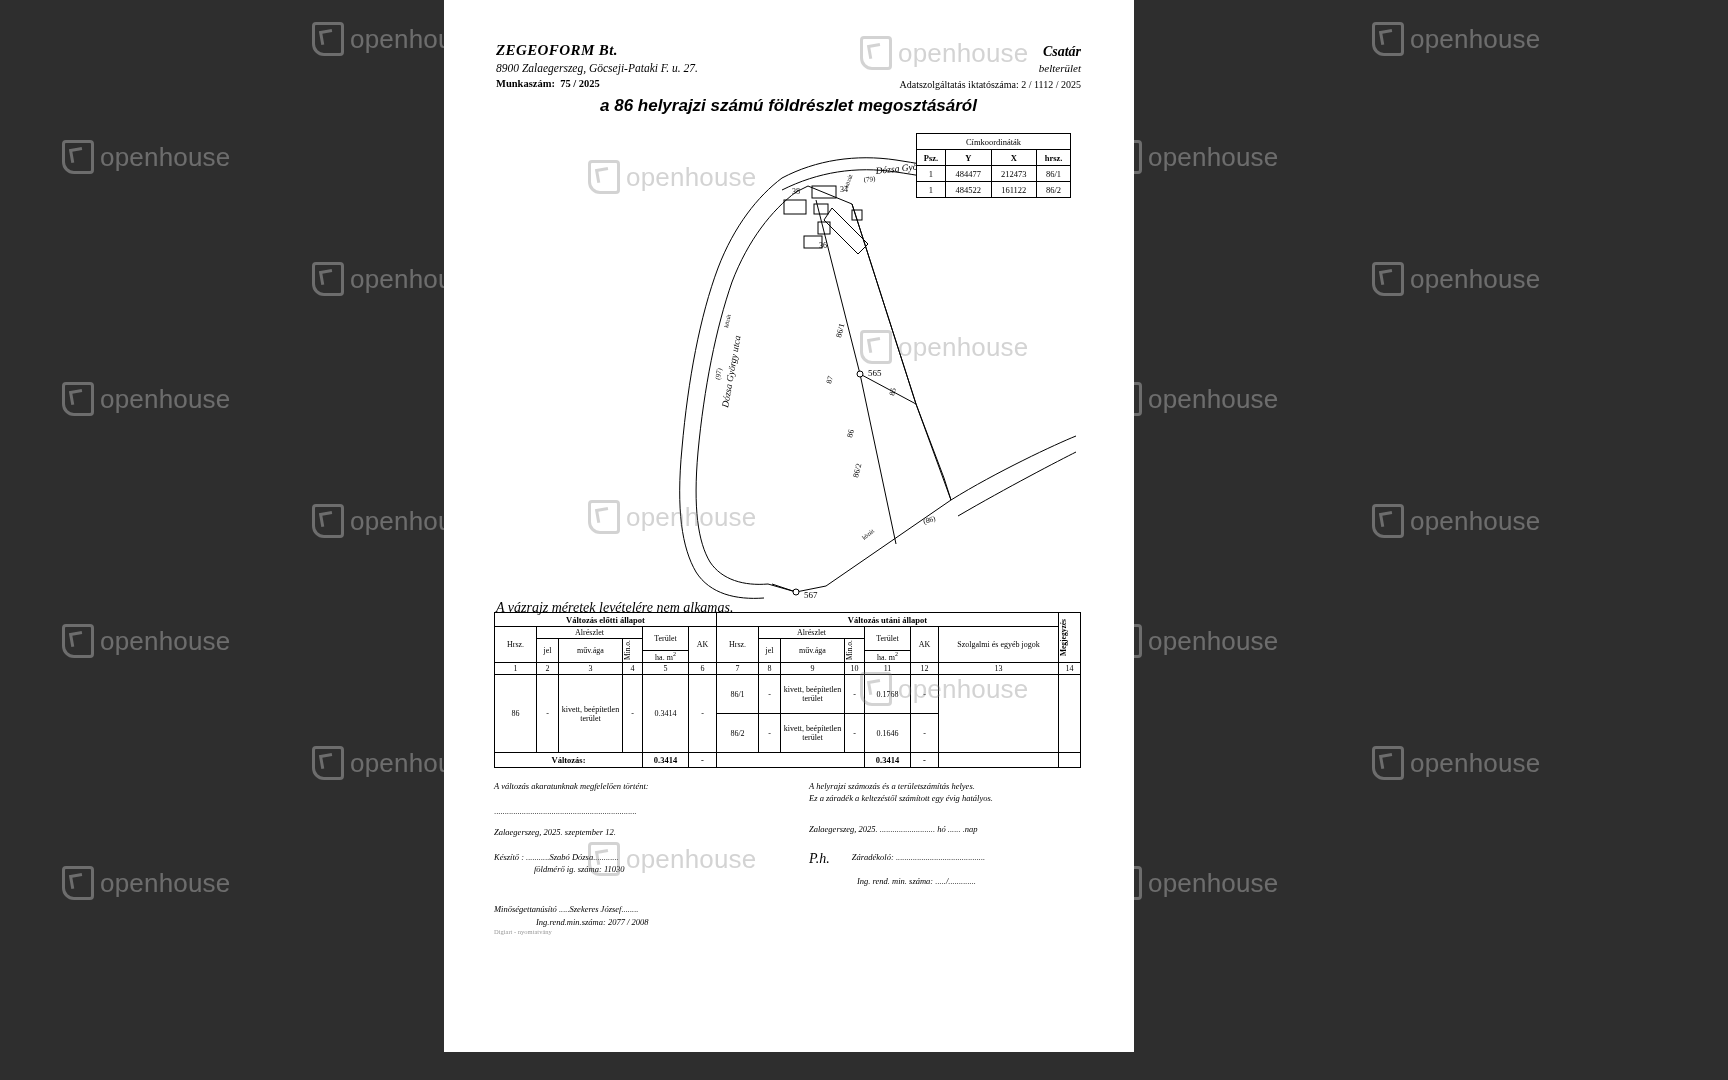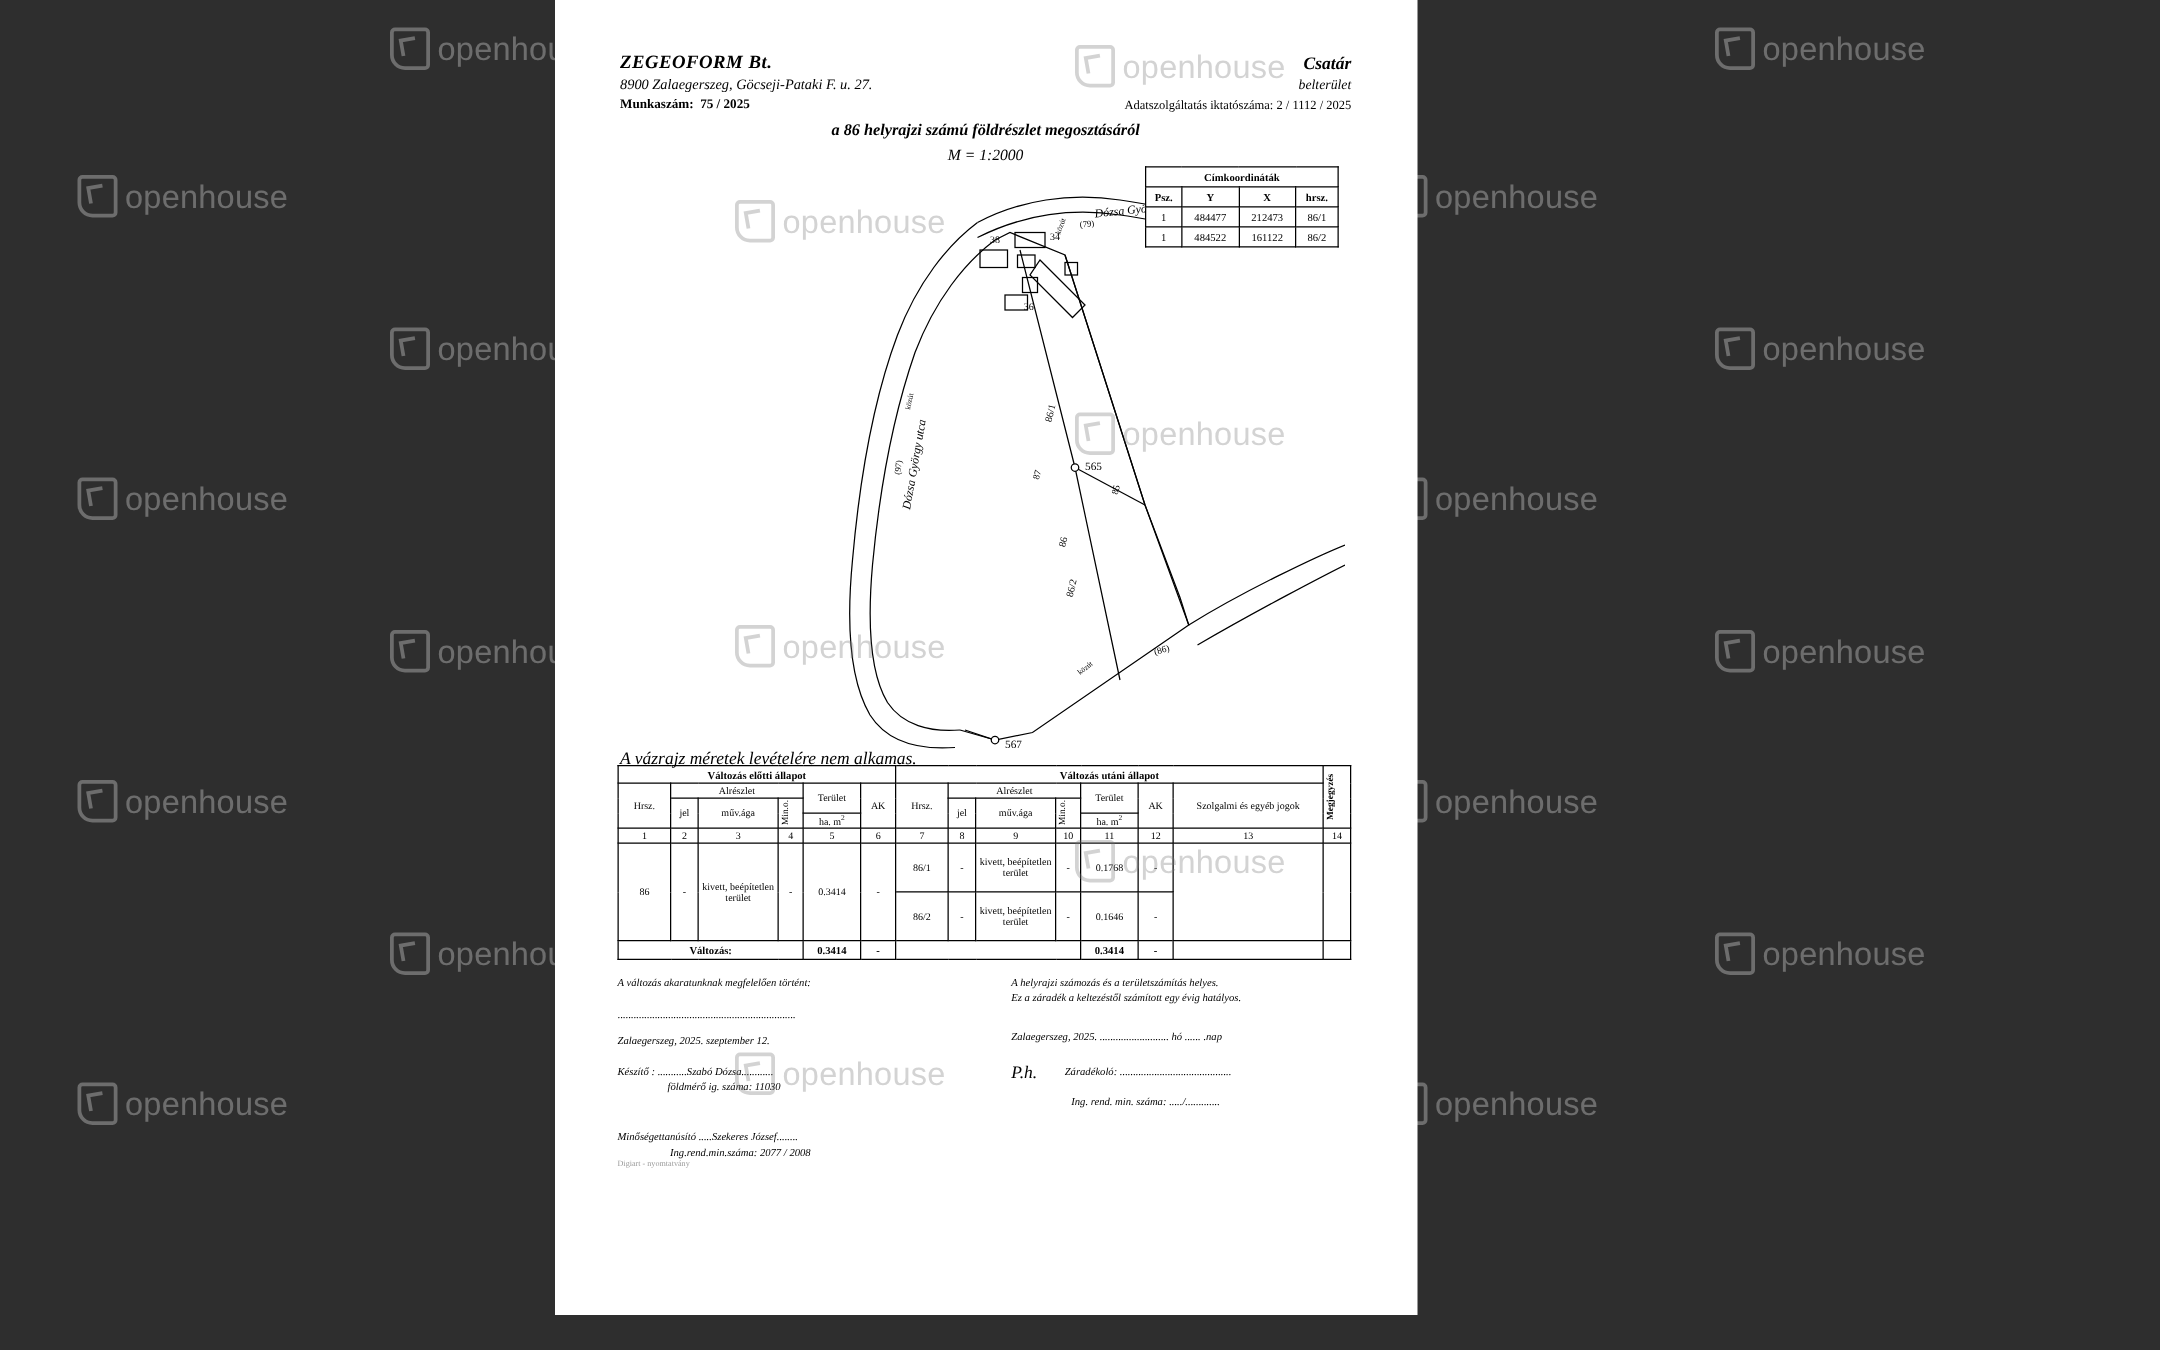--- a/index.html
+++ b/index.html
@@ -43,32 +43,32 @@
   .munka{font-family:"Liberation Serif", serif;font-size:10.5px;font-weight:bold;margin-top:4px;}
   .munka span{font-weight:bold;}
 
   .hdr-right{position:absolute;right:30px;top:36px;text-align:right;}
   .csatar{font-family:"Liberation Serif", serif;font-style:italic;font-weight:bold;font-size:14px;}
   .belter{font-family:"Liberation Serif", serif;font-style:italic;font-size:11px;margin-top:2px;}
   .adat{font-family:"Liberation Serif", serif;font-size:10px;margin-top:5px;}
 
   .title{position:absolute;left:0;right:0;top:84px;text-align:center;}
   .title h1{margin:0;font-family:"Liberation Serif", serif;font-style:italic;font-weight:bold;font-size:24px;letter-spacing:1px;}
-  .title h2{margin:4px 0 0;font-family:Liberation Serif, serif;font-style:italic;font-weight:bold;font-size:13px;}
+  .title h2{margin:4px 0 0;font-family:Liberation Sans, sans-serif;font-style:italic;font-weight:bold;font-size:17px;}
   .title .scale{margin-top:5px;font-family:"Liberation Serif", serif;font-style:italic;font-size:12.5px;}
 
   
   .map{position:absolute;left:30px;top:140px;width:580px;height:455px;}
   .map svg{display:block;}
 
   
   .coordtbl{position:absolute;left:450px;top:125px;width:155px;border-collapse:collapse;
             font-family:"Liberation Serif", serif;font-size:8.5px;background:#fff;}
   .coordtbl th,.coordtbl td{border:1px solid #000;text-align:center;padding:1px 2px;height:13px;}
-  .coordtbl .cap{font-weight:bold;font-size:8.5px;}
+  .coordtbl .cap{font-weight:normal;font-size:8.5px;}
 
   .note-small{position:absolute;left:30px;top:592px;font-family:"Liberation Serif", serif;
               font-style:italic;font-size:14px;}
 
   
   .datatbl{position:absolute;left:28px;top:604px;width:587px;border-collapse:collapse;
            font-family:"Liberation Serif", serif;font-size:8px;}
   .datatbl td,.datatbl th{border:1px solid #000;text-align:center;vertical-align:middle;padding:0;}
   .datatbl .grp{font-weight:bold;font-size:8.5px;height:14px;}
   .datatbl .sub{height:12px;font-size:8px;}
@@ -177,21 +177,20 @@
     <div class="csatar">Csatár</div>
     <div class="belter">belterület</div>
     <div class="adat">
       <span>Adatszolgáltatás iktatószáma:</span>
       <span>2 / 1112 / 2025</span>
     </div>
   </div>
 
   <div class="title">
     <h2>a 86 helyrajzi számú földrészlet megosztásáról</h2>
-    <div class="scale">M = 1:2000</div>
   </div>
 
   <div class="map">
     <svg width="580" height="455" viewBox="0 0 580 455" xmlns="http://www.w3.org/2000/svg">
       <g fill="none" stroke="#000" stroke-width="1">
 
         <path d="M286 30 C320 12 360 6 400 12 C440 18 470 26 500 22 C520 19 530 12 540 18 C548 23 549 30 545 34"></path>
         <path d="M286 42 C322 24 360 18 400 24 C442 30 470 38 500 34 C518 31 528 24 536 29 C543 34 544 40 540 44"></path>
 
         <path d="M286 30 C262 48 238 78 222 120 C204 168 192 232 186 300 C180 362 186 400 200 424 C214 446 240 452 268 450"></path>

